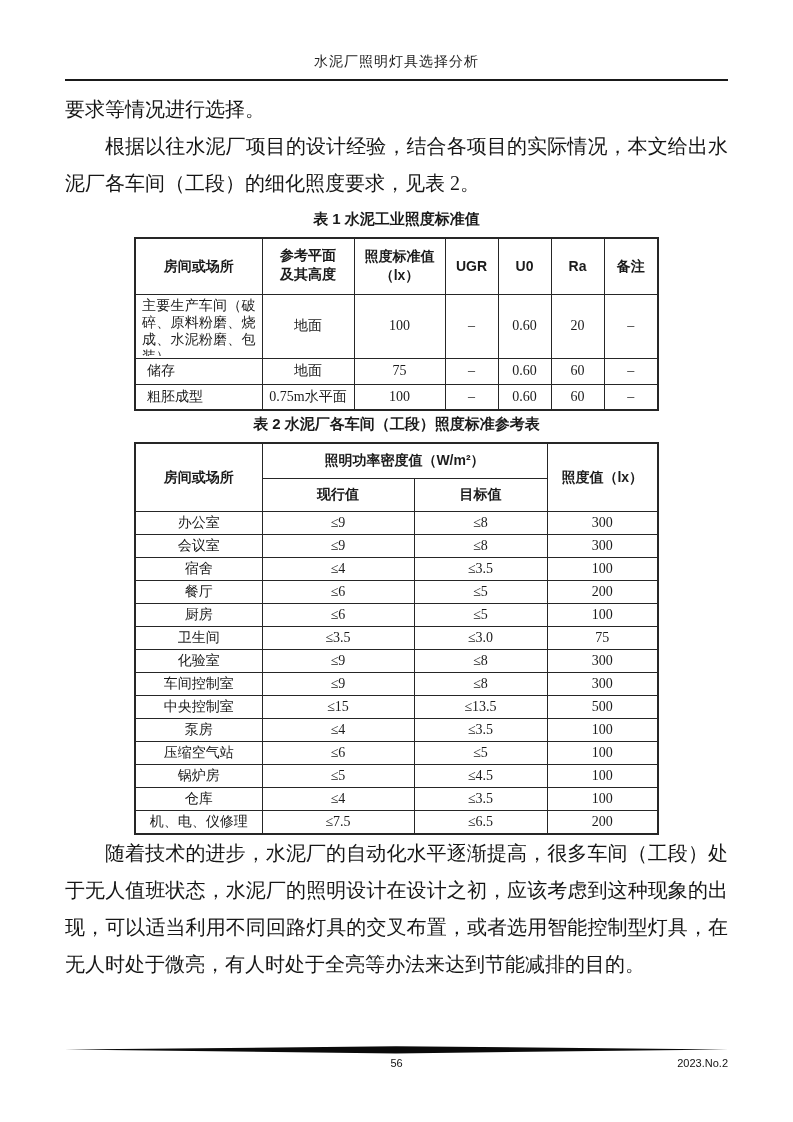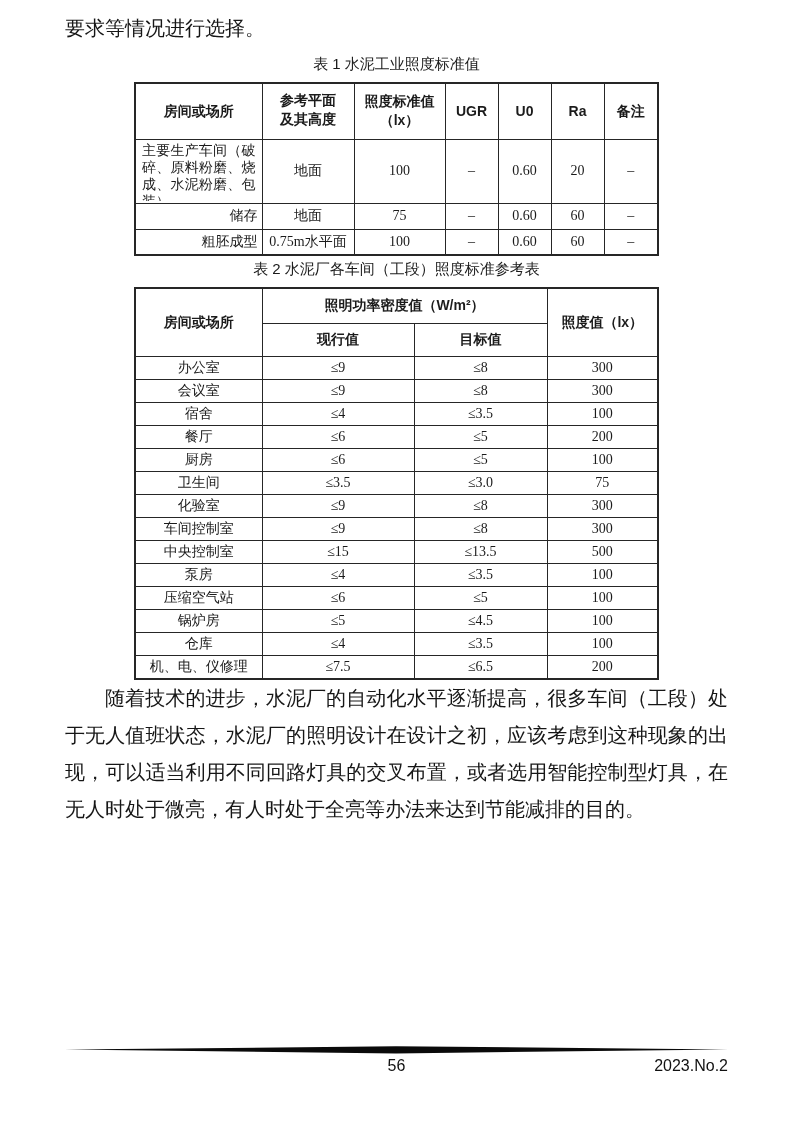--- a/index.html
+++ b/index.html
@@ -33,21 +33,21 @@
     text-align: justify;
     color: #161616;
   }
   .p1 { margin-top: 10px; }
   .indent { text-indent: 2em; }
 
   
   .tbl-title {
     text-align: center;
     font-family: "Liberation Sans", "DejaVu Sans", sans-serif;
-    font-weight: normal;
+    font-weight: bold;
     font-size: 15px;
     color: #1a1a1a;
   }
   .t1-title { margin-top: 8px; }
   .t2-title { margin-top: 4px; }
 
   
   table.tbl {
     border-collapse: collapse;
     table-layout: fixed;
@@ -66,22 +66,22 @@
     font-family: "Liberation Sans", "DejaVu Sans", sans-serif;
     font-weight: bold;
     line-height: 19px;
   }
 
   
   .t1 .hrow th { height: 56px; }
   .t1 .hrow th.h-ref { padding: 2px 13px; font-family: Liberation Mono, monospace; }
   .t1 .hrow th.h-std { padding: 2px 9px; margin-top: 12px; }
   .t1 td.room {
-    text-align: right;
-    padding-left: 0;
+    text-align: left;
+    padding-left: 11px;
   }
   .t1 tr.r-big td { height: 63px; }
   .t1 td.room-big {
     vertical-align: top;
     text-align: justify;
     padding: 2px 6px;
   }
   .t1 td.room-big .clip {
     height: 59px;
     overflow: hidden;
@@ -98,36 +98,40 @@
   .footer {
     position: absolute;
     left: 65px; right: 65px;
     top: 1046px;
   }
   .footer .rule-svg { display: block; width: 100%; height: 8px; }
   .footer-row {
     position: relative;
     margin-top: 3px;
     font-family: "Liberation Sans", "DejaVu Sans", sans-serif;
-    font-size: 16px;
+    font-size: 11px;
     color: #111;
     text-align: center;
   }
   .footer-row .issue {
     position: absolute;
     right: 0; top: 0;
   }
 </style>
 </head>
 <body>
 
 <div class="content">
 
+  <div class="running-head">
+    <span class="rh-text">水泥厂照明灯具选择分析</span>
+  </div>
 
   <p class="para p1">要求等情况进行选择。</p>
+  <p class="para indent">根据以往水泥厂项目的设计经验，结合各项目的实际情况，本文给出水泥厂各车间（工段）的细化照度要求，见表 2。</p>
 
   <div class="tbl-title t1-title">表 1 水泥工业照度标准值</div>
 
   <table class="tbl t1">
     <colgroup>
       <col style="width:127px">
         <col style="width:92px">
         <col style="width:91px">
       <col style="width:53px">
         <col style="width:53px">

